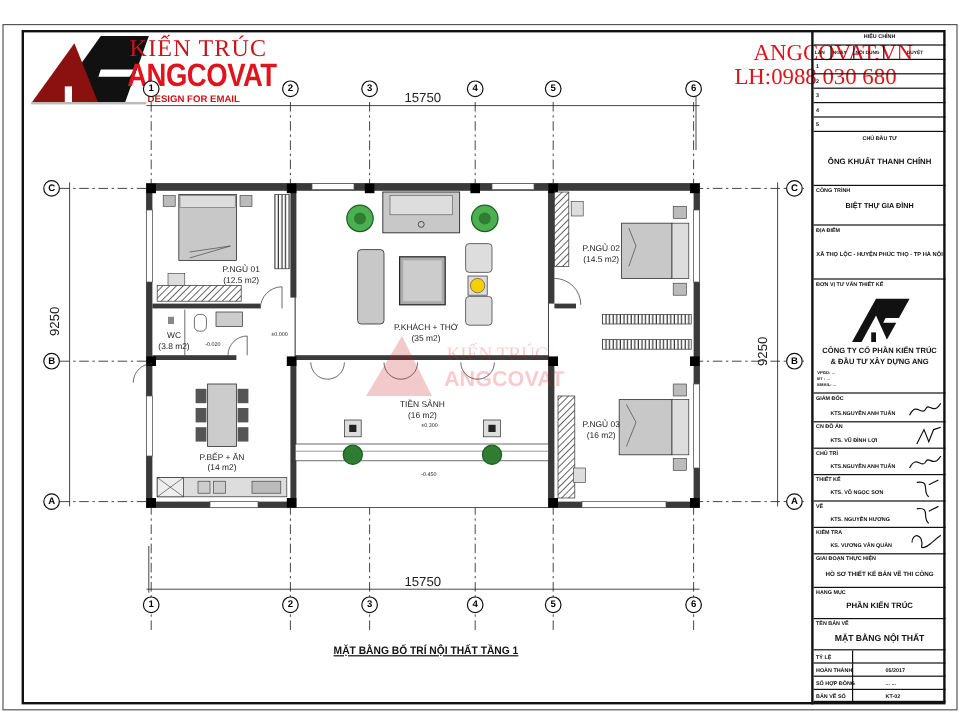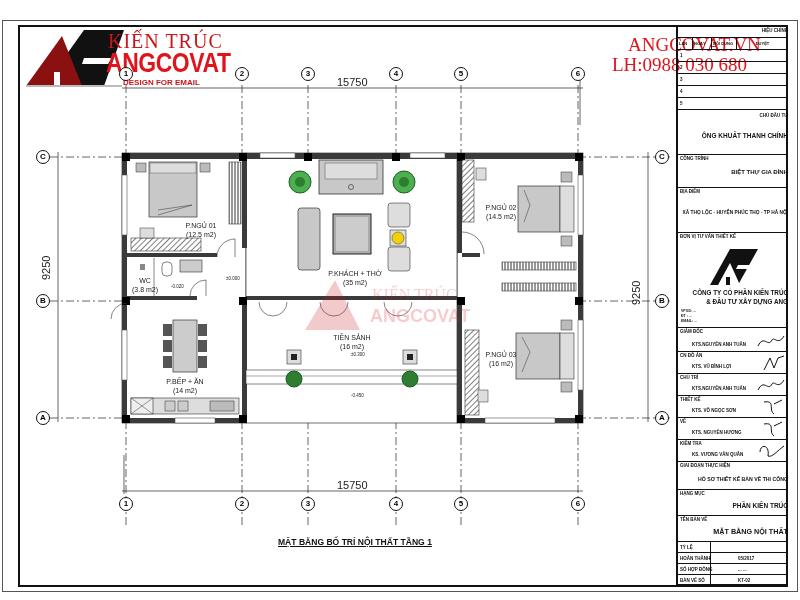--- a/index.html
+++ b/index.html
@@ -9,21 +9,21 @@
   .inner-frame{position:absolute;left:18px;top:25px;width:770px;height:562px;border:2px solid #111;box-sizing:border-box;}
   .logo{position:absolute;left:24px;top:28px;width:200px;height:60px;}
   .logo-kt{position:absolute;left:108px;top:30px;font-family:"Liberation Serif",serif;color:#c8151b;font-size:20px;letter-spacing:1px;}
   .logo-ang{position:absolute;left:106px;top:48px;font-family:"Liberation Sans",sans-serif;font-weight:bold;color:#e0141c;font-size:27px;transform:scaleX(0.85);transform-origin:left;letter-spacing:-0.5px;}
   .logo-design{position:absolute;left:123px;top:78px;font-size:8px;color:#c8151b;font-weight:bold;}
   .wm-site{position:absolute;left:628px;top:34px;font-family:"Liberation Serif",serif;color:#e0141c;font-size:19px;}
   .wm-phone{position:absolute;left:612px;top:54px;font-family:"Liberation Serif",serif;color:#e0141c;font-size:19px;}
   .title-block{position:absolute;left:676px;top:26px;width:112px;height:561px;border-left:2px solid #111;box-sizing:border-box;font-size:5px;font-weight:bold;color:#111;}
   .tb-row{position:absolute;left:0;width:110px;border-bottom:1px solid #111;box-sizing:border-box;}
   .tb-lbl{position:absolute;left:2px;top:1px;font-size:4.5px;}
-  .tb-val{position:absolute;left:0;width:100%;text-align:right;font-size:7px;}
+  .tb-val{position:absolute;left:0;width:100%;text-align:center;font-size:7px;}
   .plan-title{position:absolute;left:278px;top:537px;font-weight:bold;font-size:9px;text-decoration:underline;color:#111;transform:scaleX(0.95);transform-origin:left;}
   .dim{position:absolute;font-size:11px;color:#222;}
   .axis-bubble{position:absolute;width:14px;height:14px;border:1.2px solid #111;border-radius:50%;box-sizing:border-box;font-size:8px;font-weight:bold;text-align:center;line-height:12px;background:#fff;}
   .room-label{position:absolute;font-size:7px;text-align:center;color:#222;line-height:9px;}
   .elev{position:absolute;font-size:4.5px;color:#222;}
 </style>
 </head>
 <body>
 
 <div id="sheet">

